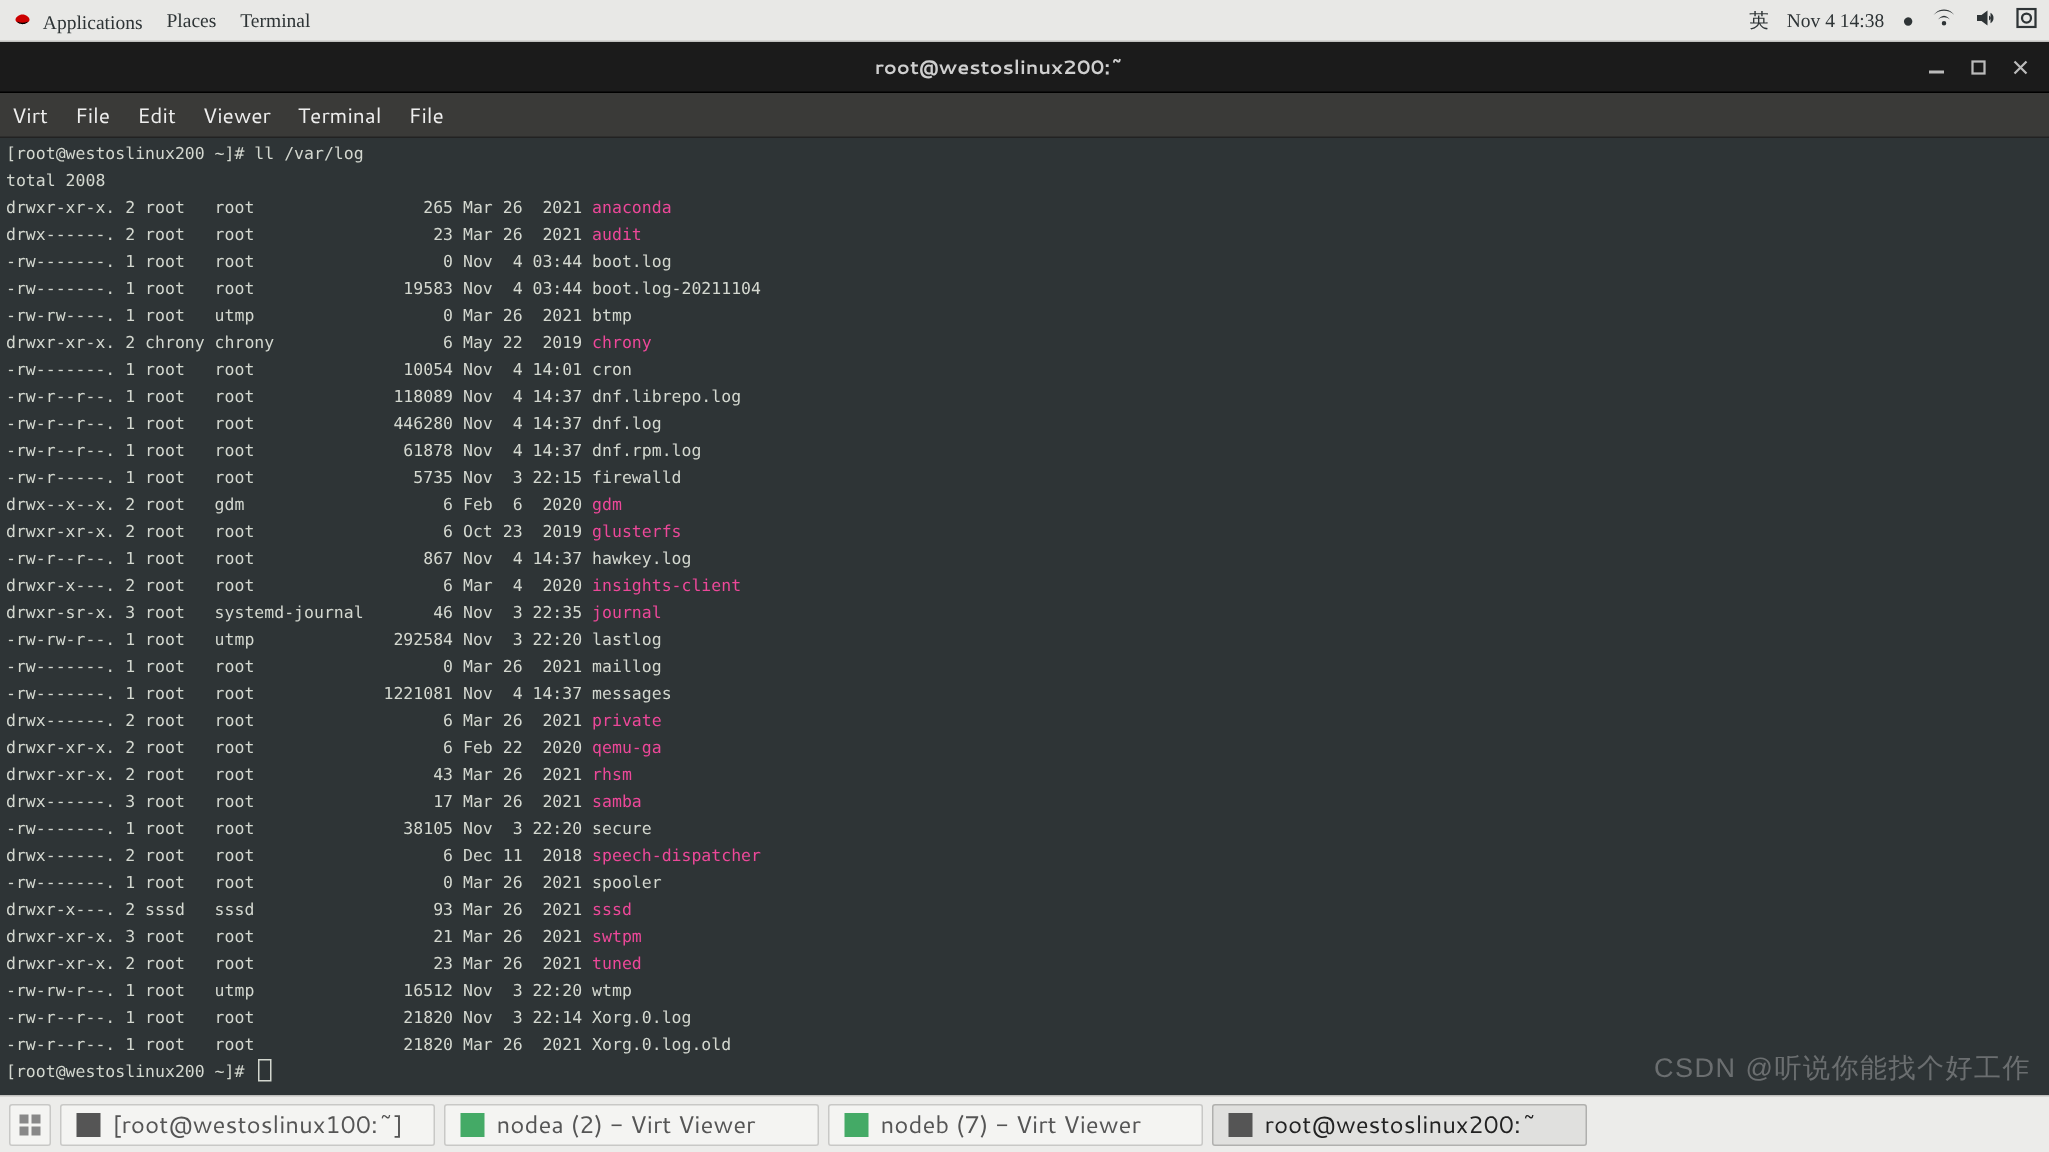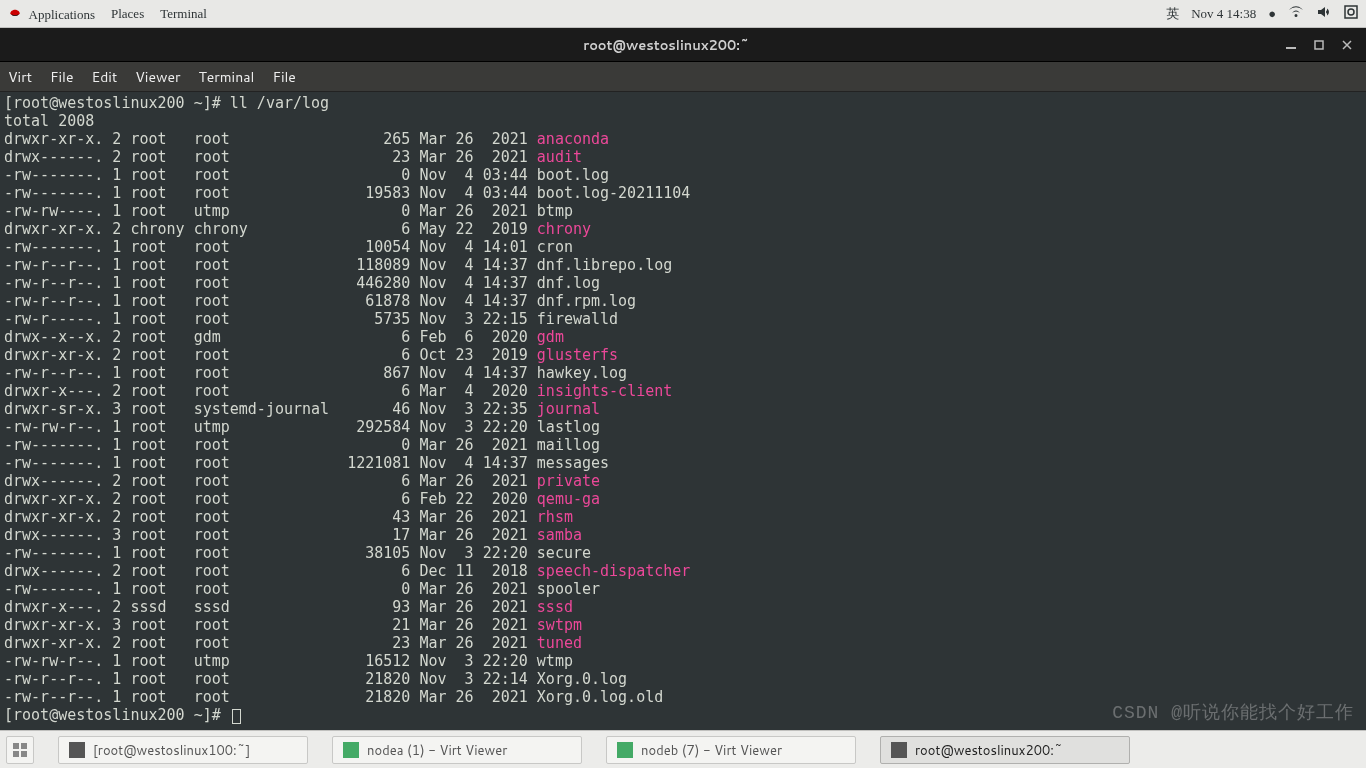--- a/index.html
+++ b/index.html
@@ -9,29 +9,29 @@
 .hat { width:14px; height:14px; margin-right:4px; }
 .topbar-item { cursor:default; }
 .topbar-right { margin-left:auto; display:flex; align-items:center; gap:12px; }
 .window { position:absolute; left:0; top:28px; right:0; bottom:38px; background:#2e3436; display:flex; flex-direction:column; }
 .titlebar { height:34px; background:#1b1b1b; color:#cfcfcf; display:flex; align-items:center; font-family:"Cantarell","DejaVu Sans",sans-serif; font-size:13px; border-bottom:1px solid #000; }
 .titlebar-title { flex:1; text-align:center; font-weight:bold; }
 .win-btns { display:flex; gap:14px; padding:0 12px; color:#bbb; }
 .win-btn { width:14px; height:14px; display:flex; align-items:center; justify-content:center; cursor:default; }
 .menubar { height:30px; background:#3a3a38; display:flex; align-items:center; padding:0 8px; gap:18px; font-family:"Cantarell","DejaVu Sans",sans-serif; font-size:14px; color:#eee; border-bottom:1px solid #222; }
 .menubar-item { cursor:default; }
-.term { flex:1; background:#2e3436; padding:2px 4px; font-size:15px; line-height:18px; color:#d3d7cf; white-space:pre; overflow:hidden; }
+.term { flex:1; background:#2e3436; padding:2px 4px; font-size:11px; line-height:18px; color:#d3d7cf; white-space:pre; overflow:hidden; }
 .dir { color:#ec4899; }
 .prompt-cursor { display:inline-block; width:9px; height:15px; border:1px solid #d3d7cf; vertical-align:text-bottom; margin-left:2px;}
-.taskbar { position:absolute; left:0; right:0; bottom:0; height:38px; background:#ececea; border-top:1px solid #c0c0be; display:flex; align-items:center; padding:0 6px; gap:24px; font-family:"Cantarell","DejaVu Sans",sans-serif; font-size:13px; color:#555; }
+.taskbar { position:absolute; left:0; right:0; bottom:0; height:38px; background:#ececea; border-top:1px solid #c0c0be; display:flex; align-items:center; padding:0 6px; gap:6px; font-family:"Cantarell","DejaVu Sans",sans-serif; font-size:16px; color:#555; }
 .task { height:28px; border:1px solid #c8c8c6; background:#f4f4f2; display:flex; align-items:center; gap:8px; padding:0 10px; min-width:250px; border-radius:2px; }
 .task.active { background:#e0e0de; border-color:#b0b0ae; color:#222; }
 .task-icon { width:16px; height:16px; background:#555; display:inline-block; }
 .corner-btn { width:28px; height:28px; border:1px solid #c8c8c6; background:#f4f4f2; display:flex; align-items:center; justify-content:center; border-radius:2px; }
-.watermark { position:absolute; right:12px; bottom:44px; color:rgba(220,220,220,.35); font-family:Liberation Mono, monospace; font-size:18px; letter-spacing:1px; pointer-events:none; }
+.watermark { position:absolute; right:12px; bottom:44px; color:rgba(220,220,220,.35); font-family:Liberation Sans, sans-serif; font-size:18px; letter-spacing:1px; pointer-events:none; }
 </style>
 </head>
 <body>
 
 <div class="topbar">
   <div class="topbar-left">
     <span class="topbar-item">
       <svg class="hat" viewBox="0 0 24 24">
           <path fill="#cc0000" d="M4 14c0-3 4-6 8-6s8 3 8 6-4 4-8 4-8-1-8-4z"></path>
           <path fill="#000" d="M6 16c2 1 4 1.5 6 1.5s4-.5 6-1.5c0 1.5-3 3-6 3s-6-1.5-6-3z"></path>
@@ -105,21 +105,21 @@
         <rect x="1" y="9" width="6" height="6" fill="#888"></rect>
         <rect x="9" y="9" width="6" height="6" fill="#888"></rect>
       </svg>
   </div>
   <div class="task">
     <span class="task-icon"></span>
     <span>[root@westoslinux100:~]</span>
   </div>
   <div class="task">
     <span class="task-icon" style="background:#4a6"></span>
-    <span>nodea (1) - Virt Viewer</span>
+    <span>nodea (2) - Virt Viewer</span>
   </div>
   <div class="task">
     <span class="task-icon" style="background:#4a6"></span>
     <span>nodeb (7) - Virt Viewer</span>
   </div>
   <div class="task active">
     <span class="task-icon"></span>
     <span>root@westoslinux200:~</span>
   </div>
 </div>

